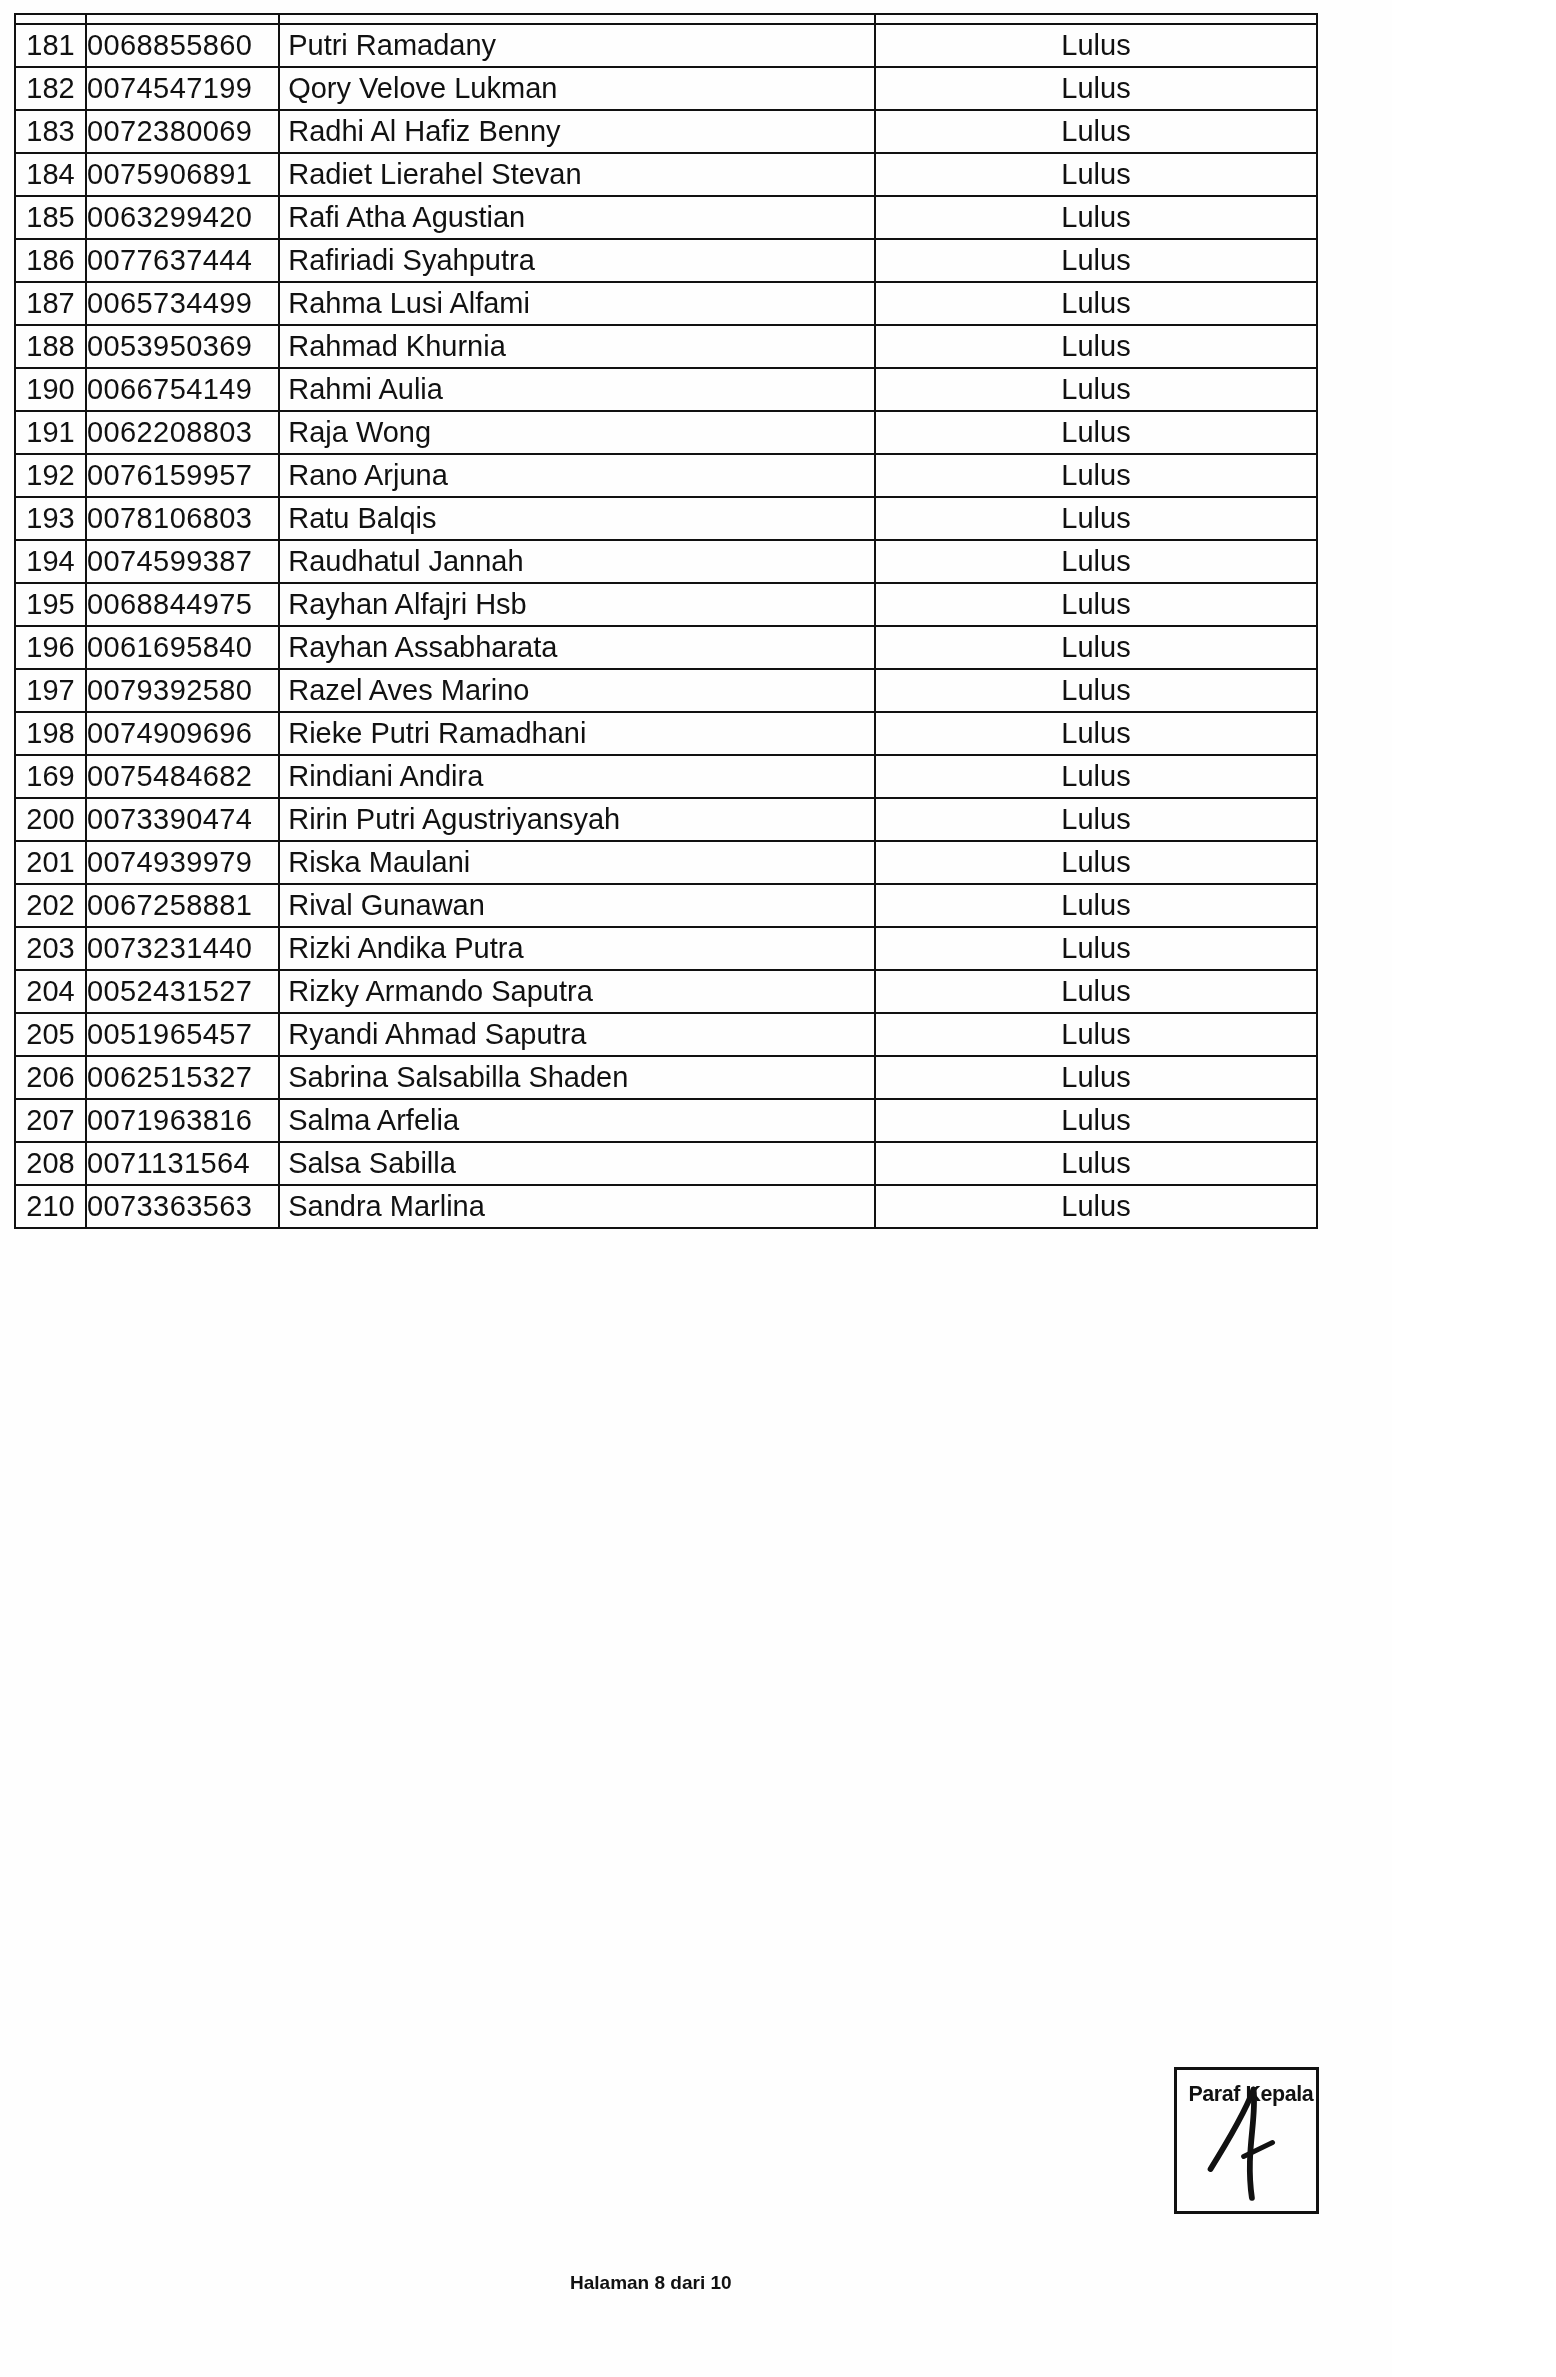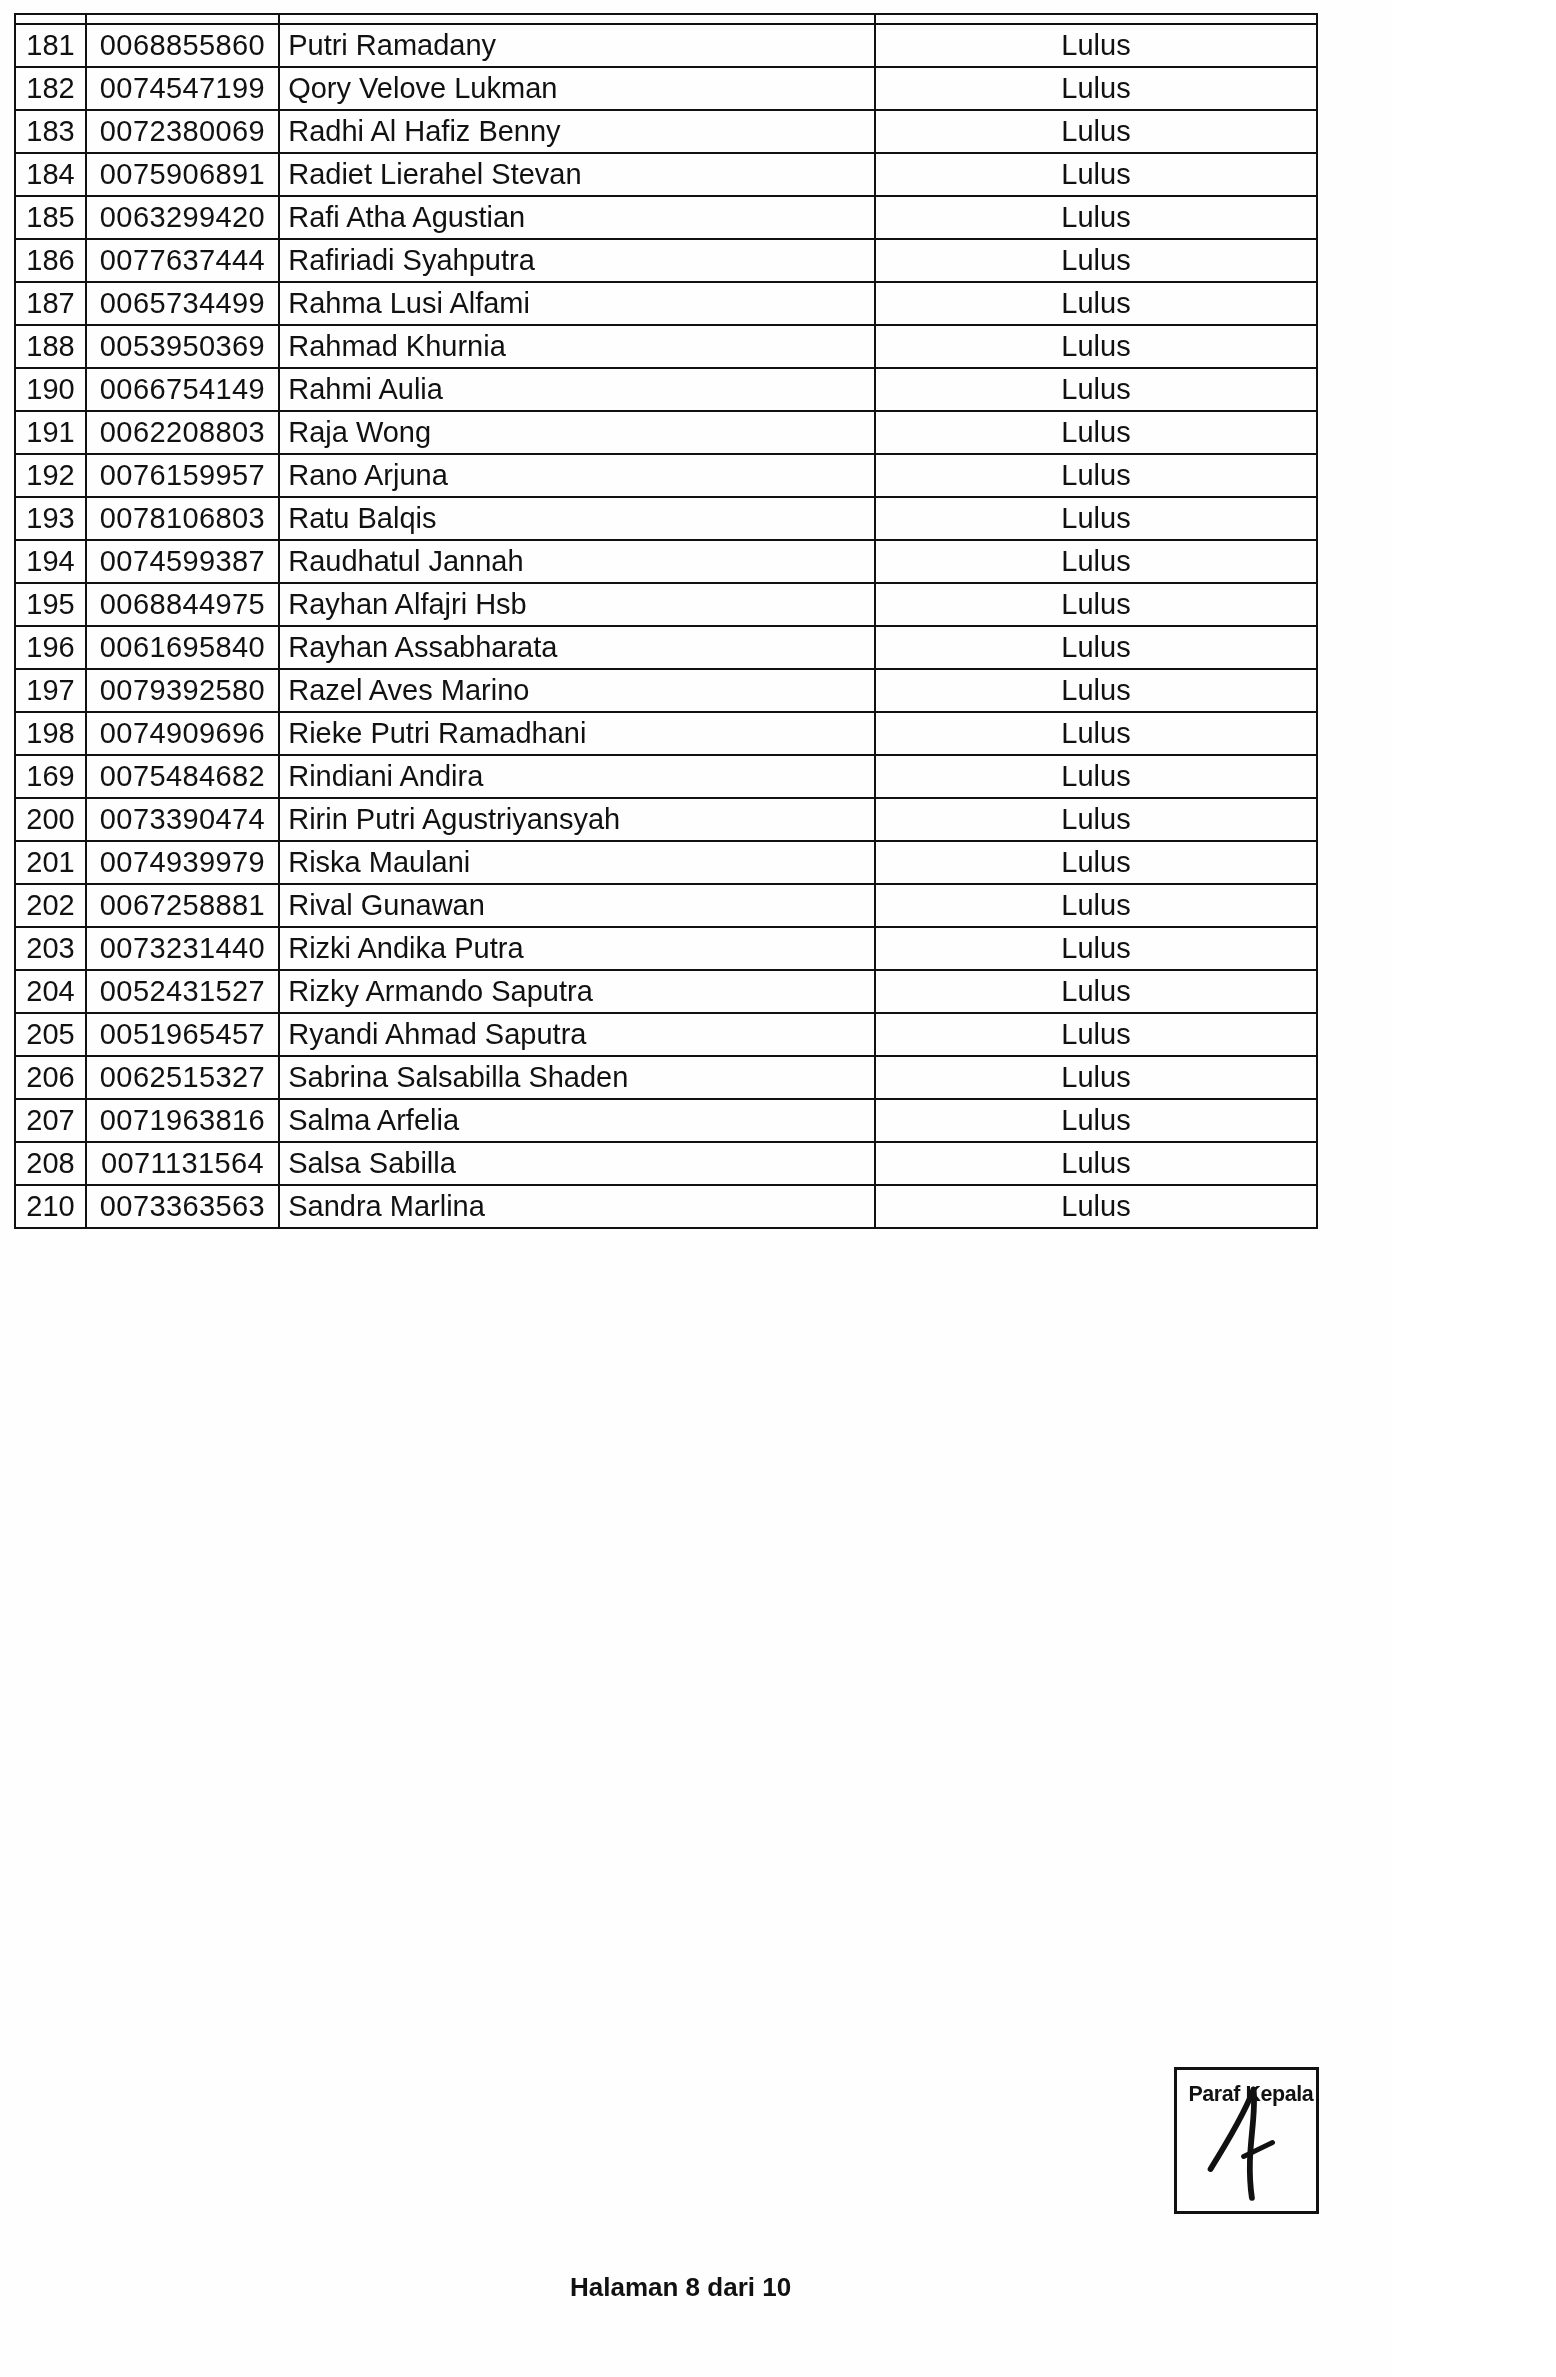--- a/index.html
+++ b/index.html
@@ -7,27 +7,27 @@
            font-family: "Liberation Sans", "DejaVu Sans", sans-serif; color: #111; }
     .page { position: absolute; left: 0; top: 0; width: 1352px; height: 2377px; background: #fefefe; padding-left: 40px; }
     table.list { position: absolute; left: 14px; top: 13px; border-collapse: collapse; table-layout: fixed; width: 1302px; }
     table.list td { border: 2.5px solid #111; padding: 0; height: 41px; font-size: 29px; line-height: 41px; white-space: nowrap; overflow: hidden; }
     table.list tr.strip td { height: 8.2px; line-height: 8.2px; font-size: 0.8px; }
     col.c-no { width: 71px; }
     col.c-nisn { width: 193px; }
     col.c-name { width: 596px; }
     col.c-status { width: 442px; }
     td.no { text-align: center; padding-left: 1.6px; }
-    td.nisn { text-align: center; letter-spacing: 0.4px; }
+    td.nisn { text-align: left; letter-spacing: 0.4px; }
     td.name { padding-left: 8.2px !important; }
     td.status { text-align: center; }
     .paraf-box { position: absolute; left: 1174px; top: 2067px; width: 145px; height: 147px; border: 3.3px solid #111; box-sizing: border-box; }
     .paraf-label { position: absolute; left: 11.5px; top: 11.5px; font-size: 21.4px; font-weight: bold; letter-spacing: -0.4px; }
     .paraf-sign { position: absolute; left: 16.5px; top: 8.2px; width: 91px; height: 124px; }
-    .footer { position: absolute; left: 570px; top: 2272px; font-size: 26px; font-weight: bold; }
+    .footer { position: absolute; left: 570px; top: 2272px; font-size: 19px; font-weight: bold; }
   </style>
 </head>
 <body>
 
 <div class="page">
   <table class="list">
     <colgroup>
       <col class="c-no">
         <col class="c-nisn">
         <col class="c-name">

